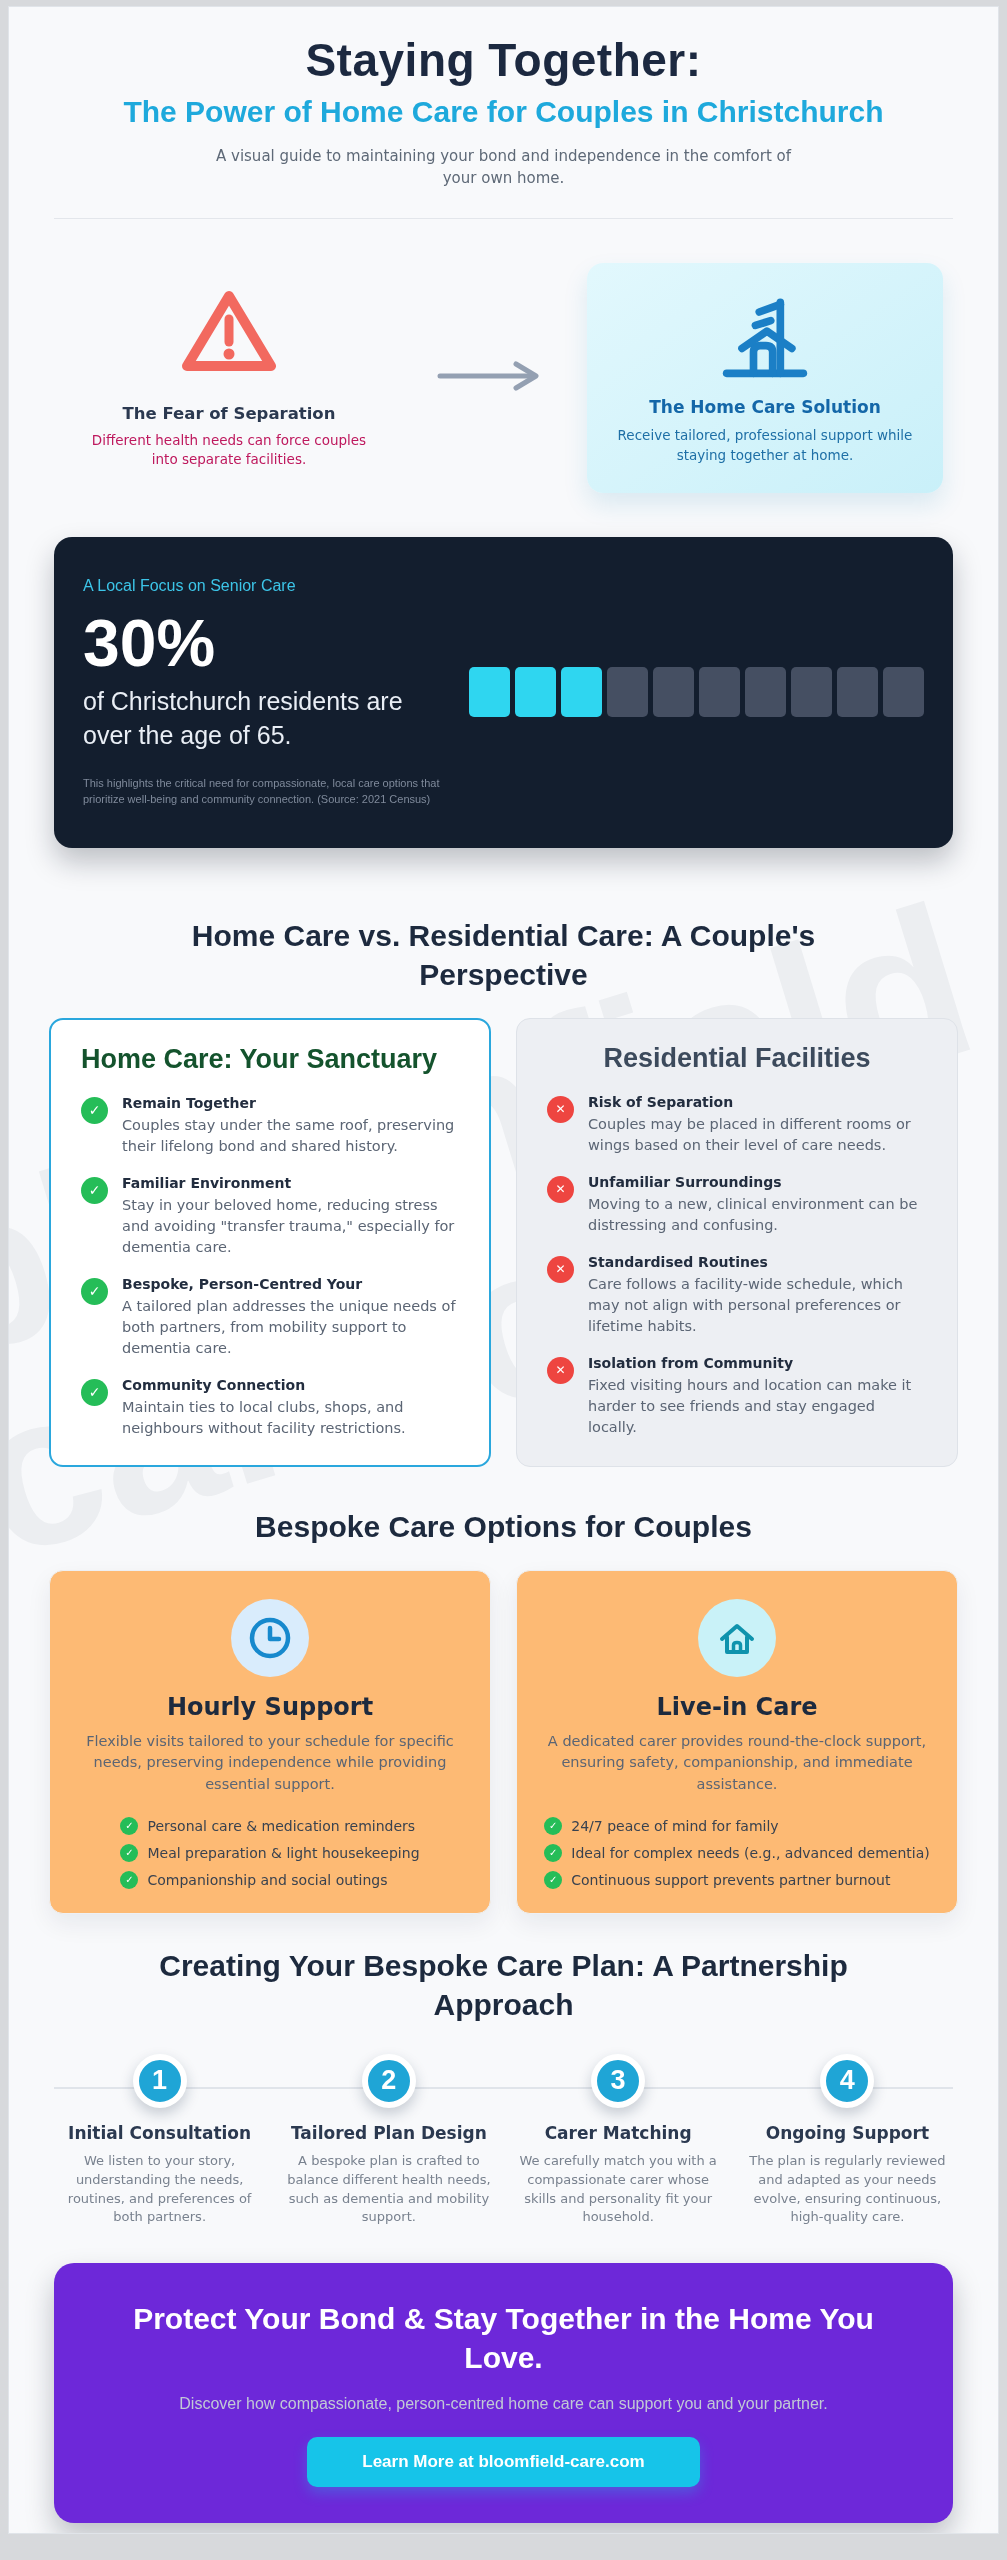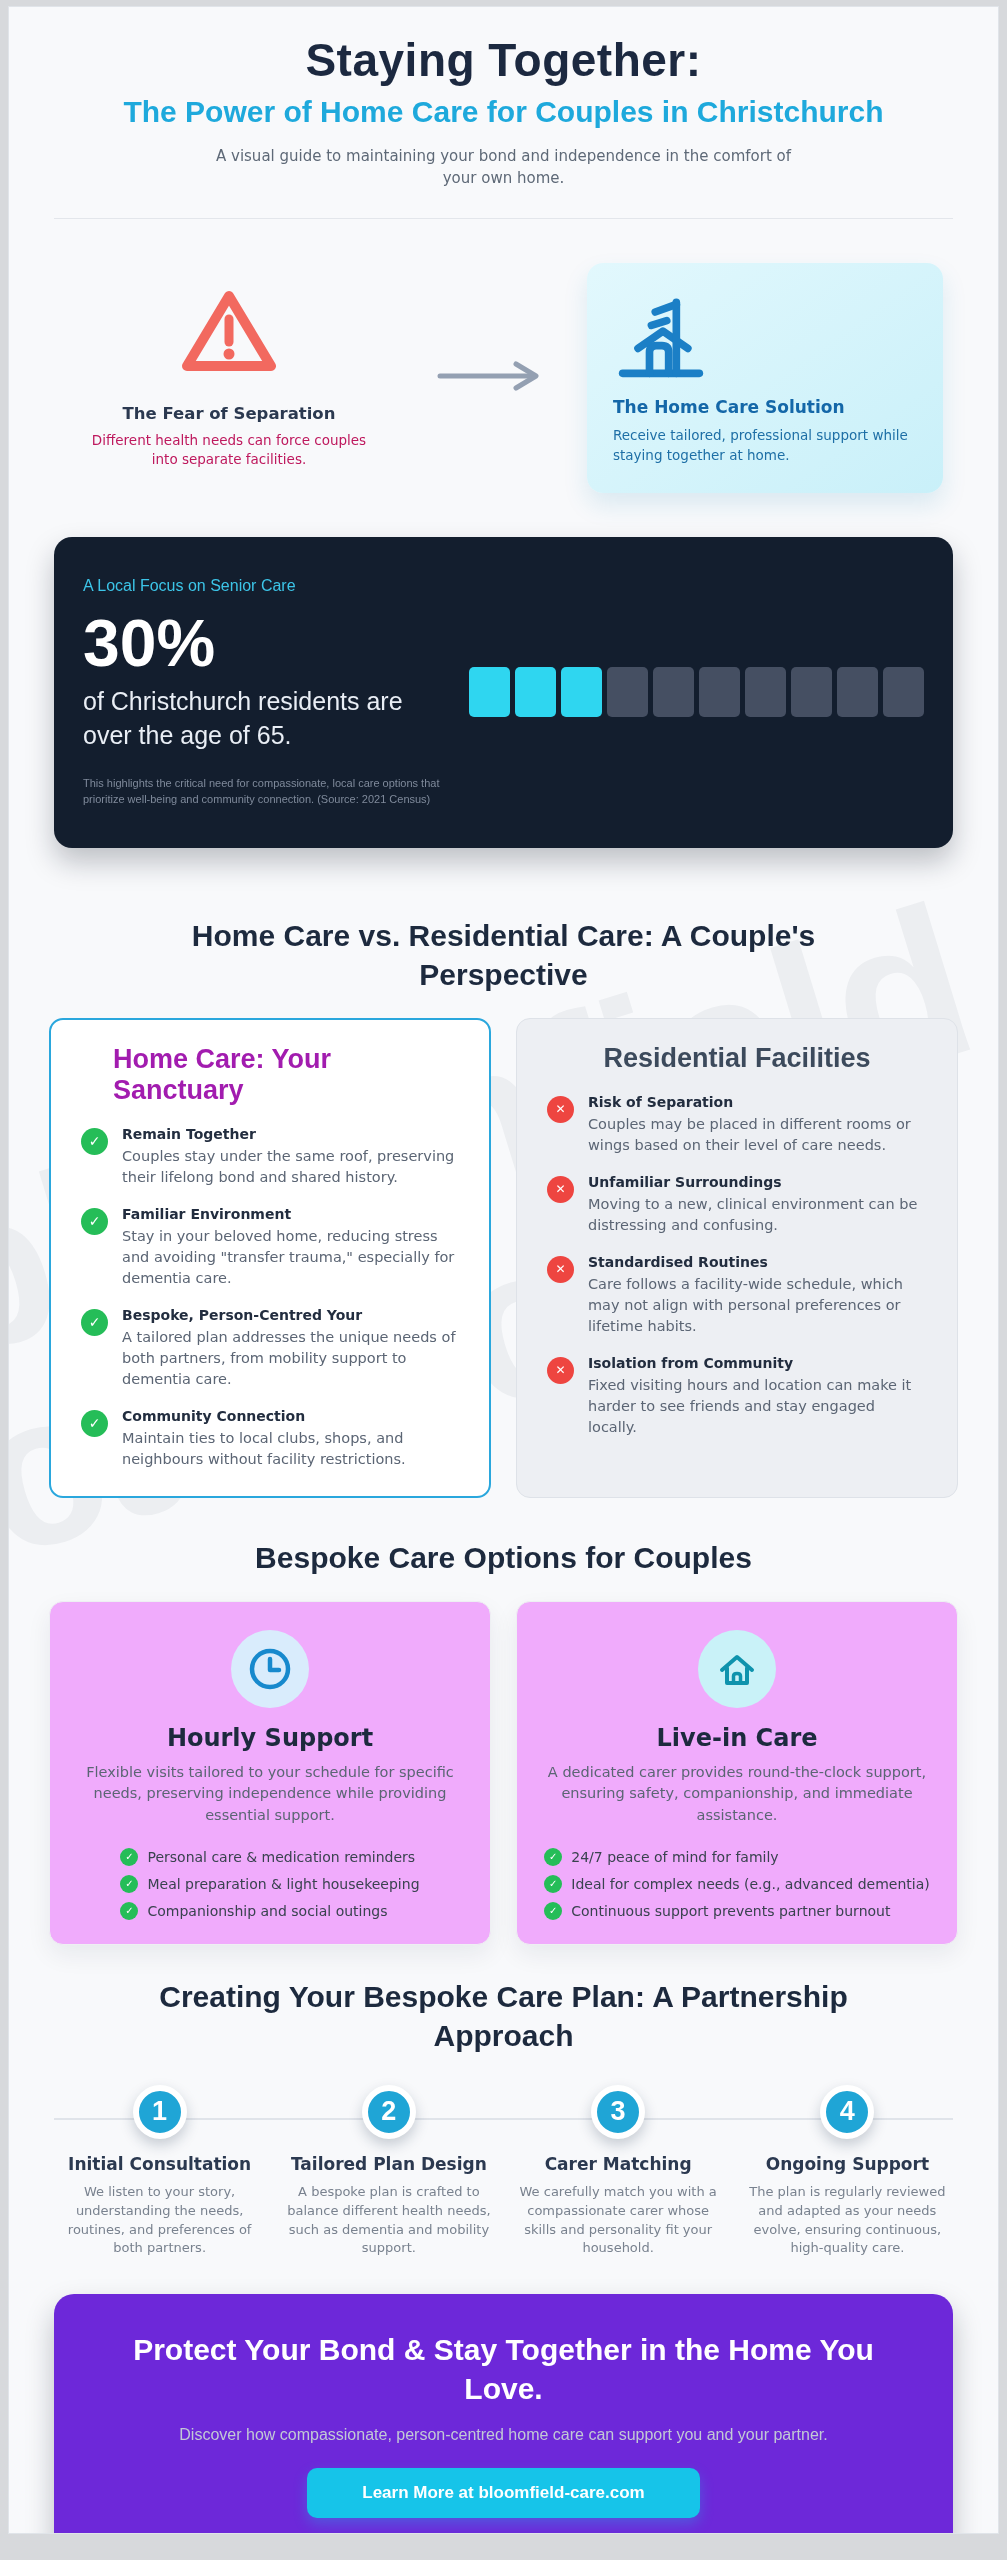--- a/index.html
+++ b/index.html
@@ -43,21 +43,21 @@
   }
   .divider { margin:28px 45px 0; border-bottom:1px solid #e3e6eb; }
 
   
   .journey { display:flex; align-items:center; justify-content:space-between; padding:44px 55px 0; }
   .journey-problem { width:330px; text-align:center; }
   .jp-title { margin-top:22px; font-size:16.5px; font-weight:bold; color:#2b3950; }
   .jp-text { margin-top:8px; font-size:13.5px; color:#be185d; line-height:1.45; max-width:300px; margin-left:auto; margin-right:auto; }
   .journey-arrow { flex:none; }
   .journey-solution {
-    width:356px; 
+    width:356px; text-align:center;
     background:linear-gradient(145deg,#e2f8fd,#c9f0f9);
     border-radius:16px; padding:26px 26px 28px;
     box-shadow:0 12px 24px rgba(23,130,180,0.13);
   }
   .js-title { color:#1467a8; font-size:17px; font-weight:bold; margin-top:12px; }
   .js-text { color:#1e6fa6; font-size:13.5px; margin-top:8px; line-height:1.5; }
 
   
   .stat {
     margin:44px 45px 0; background:#131e2e; border-radius:18px;
@@ -78,38 +78,38 @@
     text-align:center; font-family:"Liberation Sans", sans-serif;
     font-size:30px; font-weight:800; color:#1d2a3e; line-height:1.3;
     max-width:720px; margin:68px auto 0;
   }
   .mt-sm { margin-top:40px; }
   .mt-xs { margin-top:32px; }
 
   
   .comparison { display:grid; grid-template-columns:1fr 1fr; gap:25px; margin:24px 40px 0; }
   .card-home { background:#ffffff; border:2px solid #2aa7dd; border-radius:14px; padding:24px 30px 8px; }
-  .card-home-title { color:#a21caf; font-size:27px; font-weight:700; margin-bottom:20px; font-family:"Liberation Sans", sans-serif;margin-left:32px; }
+  .card-home-title { color:#14532d; font-size:27px; font-weight:700; margin-bottom:20px; font-family:"Liberation Sans", sans-serif; }
   .card-res { background:#edeff3; border:1px solid #dee2e8; border-radius:14px; padding:24px 30px 8px; }
   .card-res-title { color:#3c4a5c; font-size:27px; font-weight:700; text-align:center; margin-bottom:20px; font-family:"Liberation Sans", sans-serif; }
   .comp-item { display:flex; gap:14px; margin-bottom:18px; }
   .icon-check, .icon-x {
     flex:none; width:27px; height:27px; border-radius:50%;
     display:flex; align-items:center; justify-content:center;
     color:#fff; font-weight:bold; margin-top:2px;
   }
   .icon-check { background:#25bd58; font-size:14px; }
   .icon-x { background:#ee4540; font-size:12px; }
   .ci-title { font-size:14px; font-weight:700; color:#222d3f; }
   .ci-text { font-size:14.5px; color:#5b6574; line-height:1.45; margin-top:4px; }
 
   
   .options { display:grid; grid-template-columns:1fr 1fr; gap:25px; margin:24px 40px 0; }
   .opt-card {
-    background:#f0abfc; border-radius:14px; border:1px solid #eef0f3;
+    background:#fdba74; border-radius:14px; border:1px solid #eef0f3;
     padding:26px 26px 24px; text-align:center;
     box-shadow:0 10px 24px rgba(20,30,50,0.07);
   }
   .opt-icon-wrap { width:78px; height:78px; border-radius:50%; margin:2px auto 0; display:flex; align-items:center; justify-content:center; }
   .wrap-clock { background:#d9ecfc; }
   .wrap-house { background:#c9f2f8; }
   .opt-title { font-size:24px; font-weight:700; color:#1d2a3e; margin-top:16px; }
   .opt-text { font-size:14.5px; color:#5b6574; line-height:1.5; margin-top:10px; }
   .opt-bullets { display:inline-block; text-align:left; margin-top:12px; }
   .ob-row { display:flex; gap:9px; align-items:center; margin-top:9px; font-size:14px; color:#39424f; }

